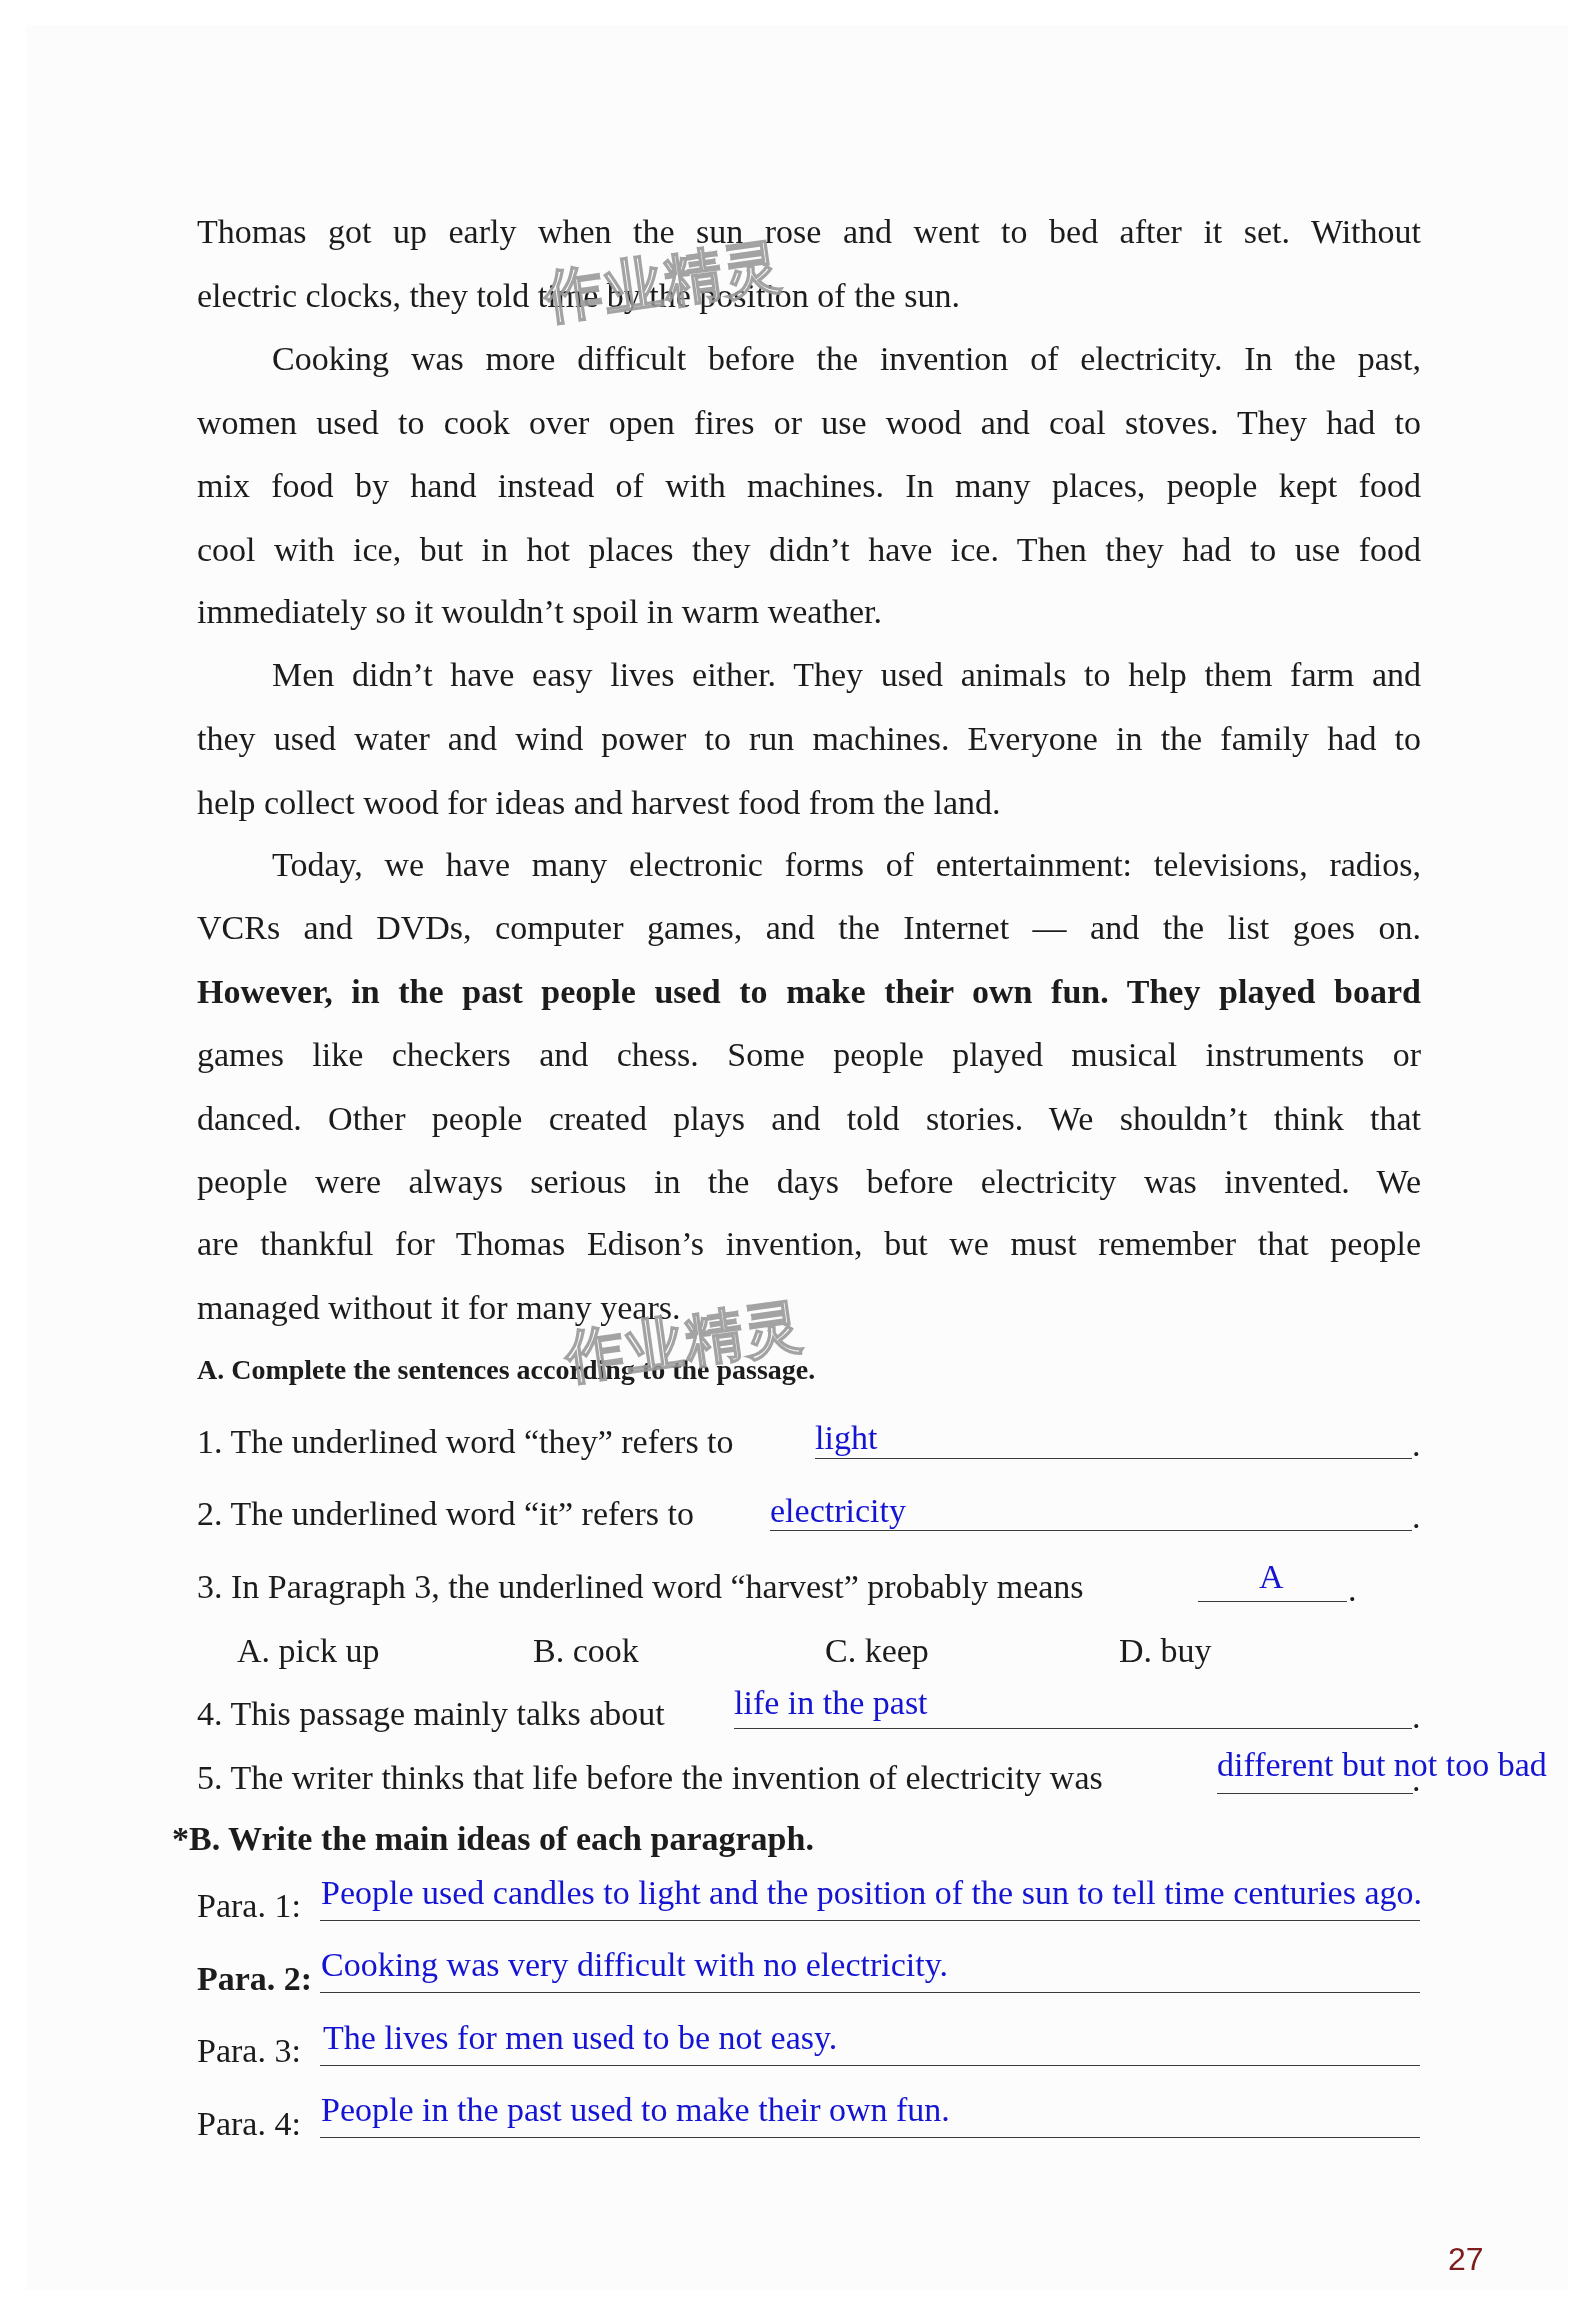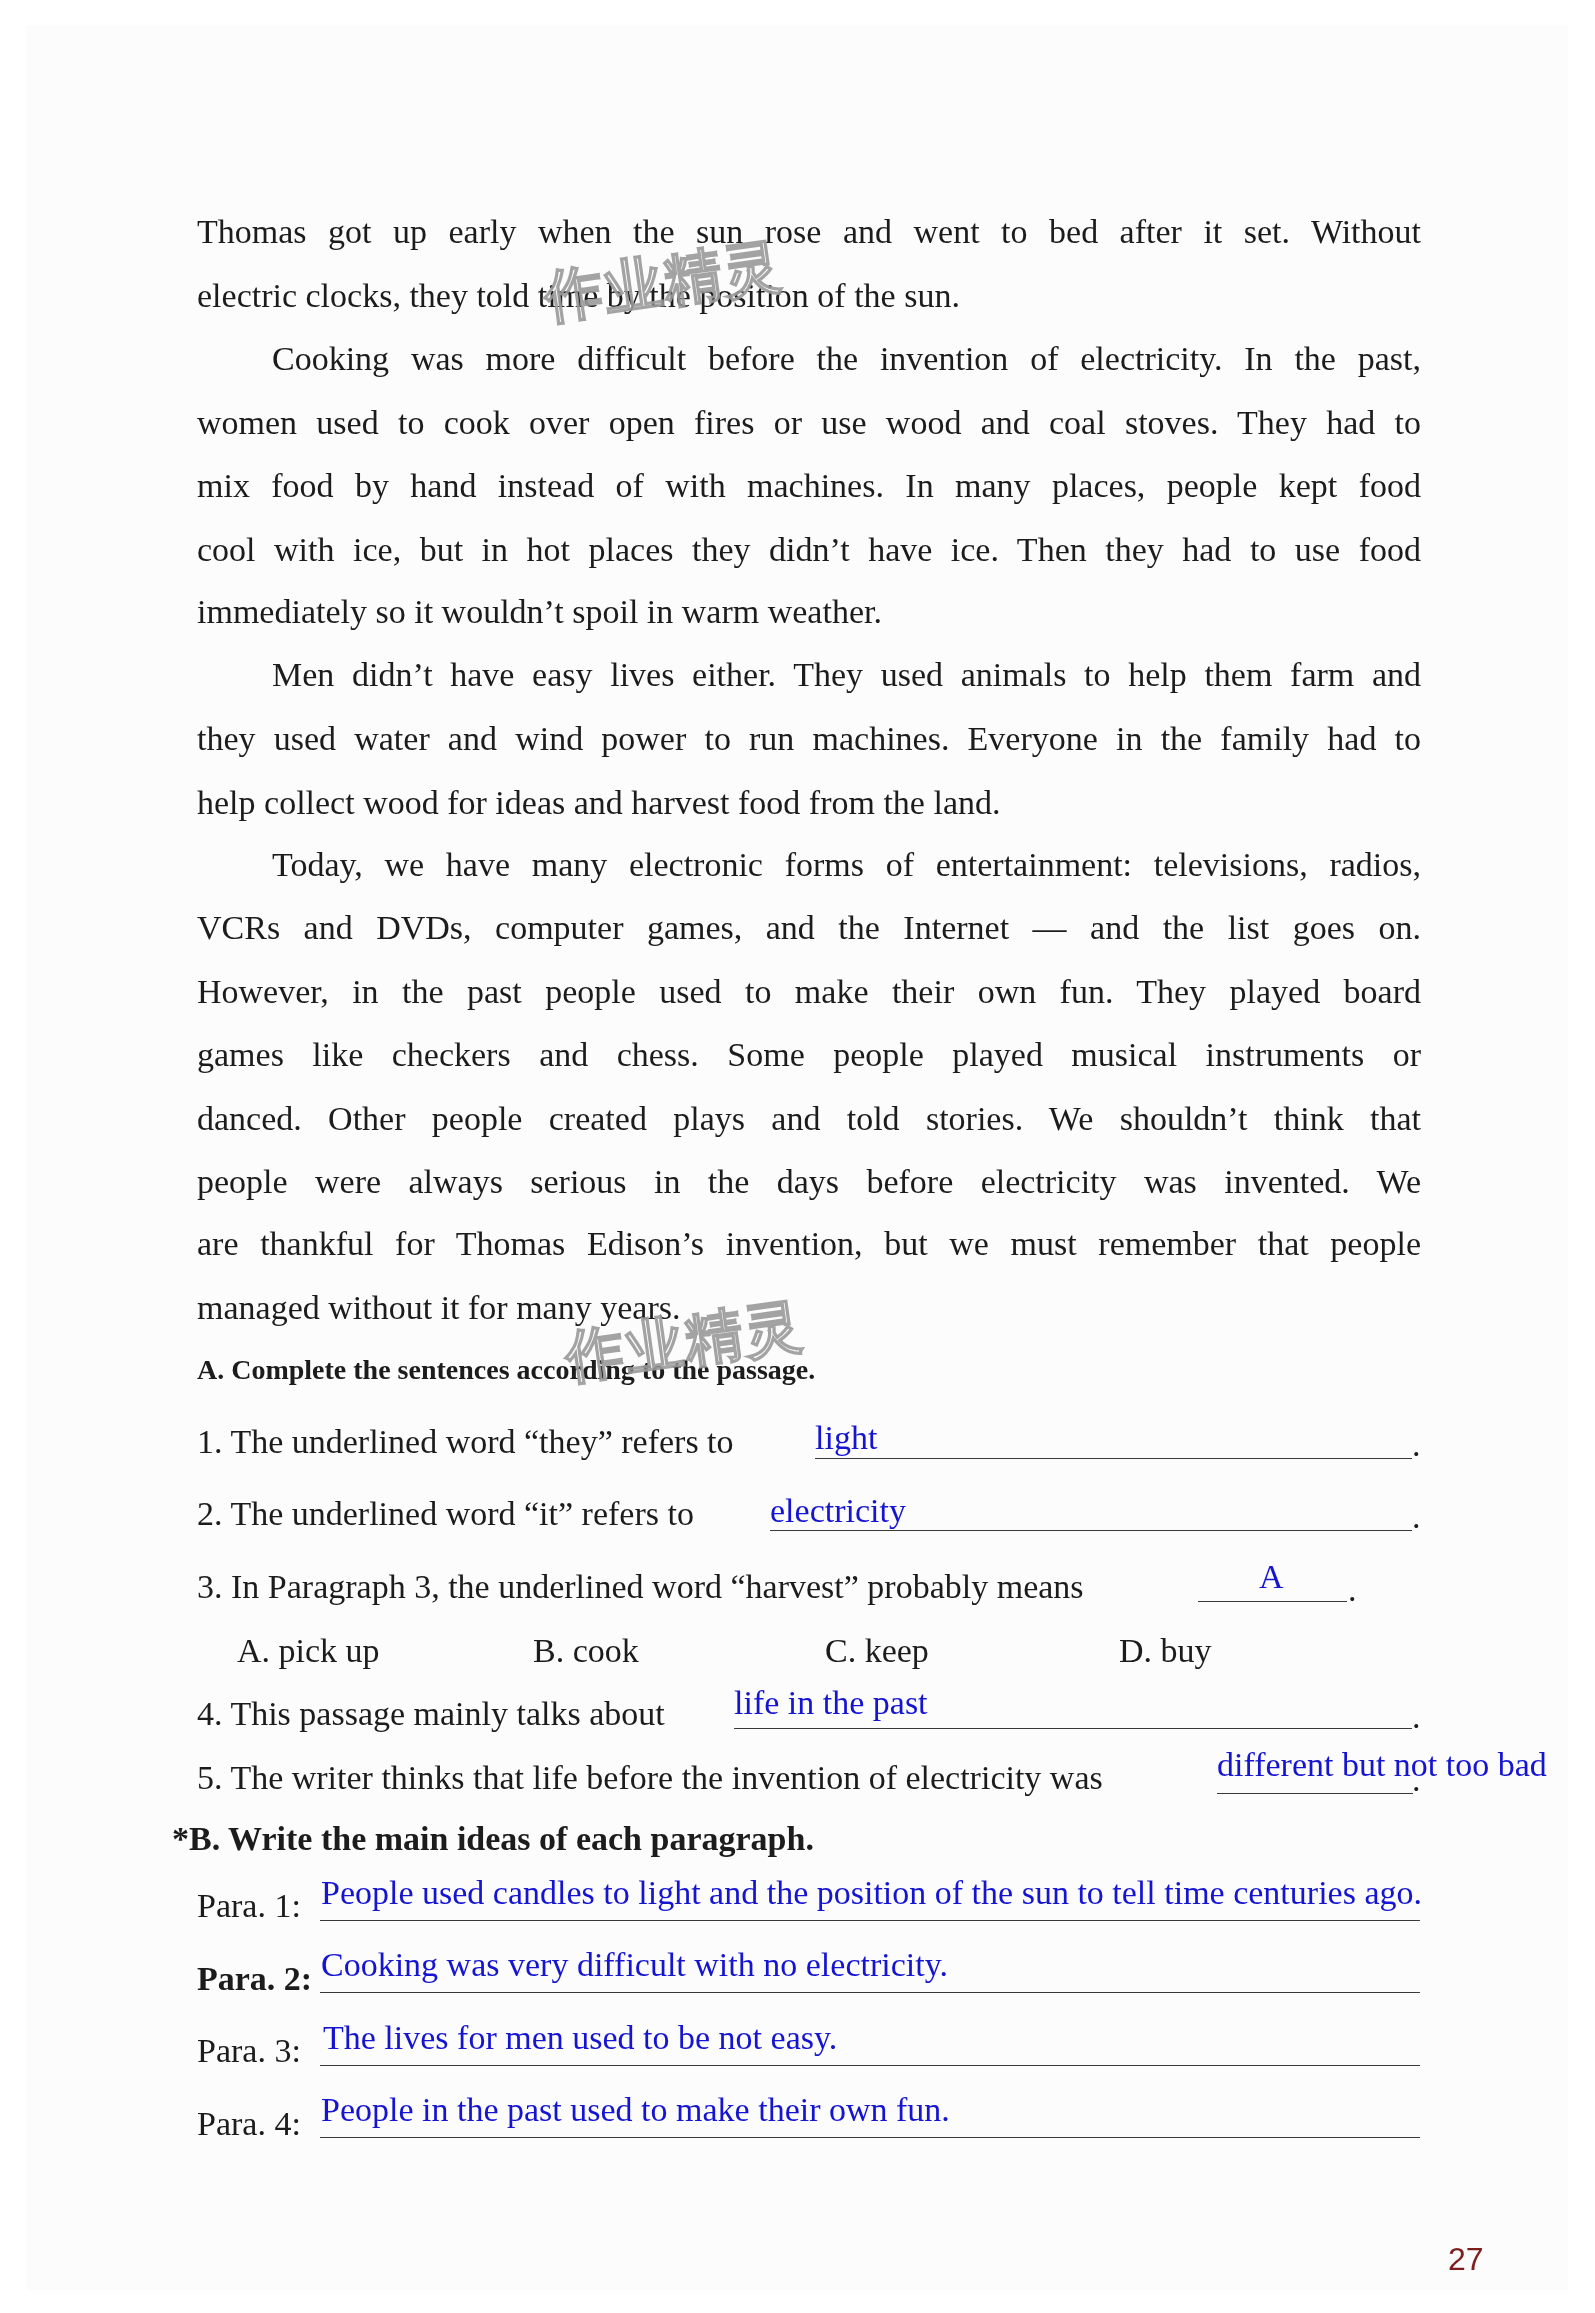--- a/index.html
+++ b/index.html
@@ -53,21 +53,21 @@
 
 <div>
   <div class="line indent just" style="top:654px;">Men didn’t have easy lives either. They used animals to help them farm and</div>
   <div class="line just" style="top:718px;">they used water and wind power to run machines. Everyone in the family had to</div>
   <div class="line" style="top:782px;"><span>help collect wood for ideas and </span><span class="u">harvest</span><span> food from the land.</span></div>
 </div>
 
 <div>
   <div class="line indent just" style="top:844px;">Today, we have many electronic forms of entertainment: televisions, radios,</div>
   <div class="line just" style="top:907px;">VCRs and DVDs, computer games, and the Internet — and the list goes on.</div>
-  <div class="line just" style="top:971px;">However, in the past people used to make their own fun. They played board</div>
+  <div class="line just" style="top:971px;font-weight:bold;">However, in the past people used to make their own fun. They played board</div>
   <div class="line just" style="top:1034px;">games like checkers and chess. Some people played musical instruments or</div>
   <div class="line just" style="top:1098px;">danced. Other people created plays and told stories. We shouldn’t think that</div>
   <div class="line just" style="top:1161px;">people were always serious in the days before electricity was invented. We</div>
   <div class="line just" style="top:1223px;">are thankful for Thomas Edison’s invention, but we must remember that people</div>
   <div class="line" style="top:1287px;"><span>managed without </span><span class="u">it</span><span> for many years.</span></div>
 </div>
 
 <div>
   <div class="line bold" style="top:1349px; font-size:28px;">A.  Complete the sentences according to the passage.</div>
 

